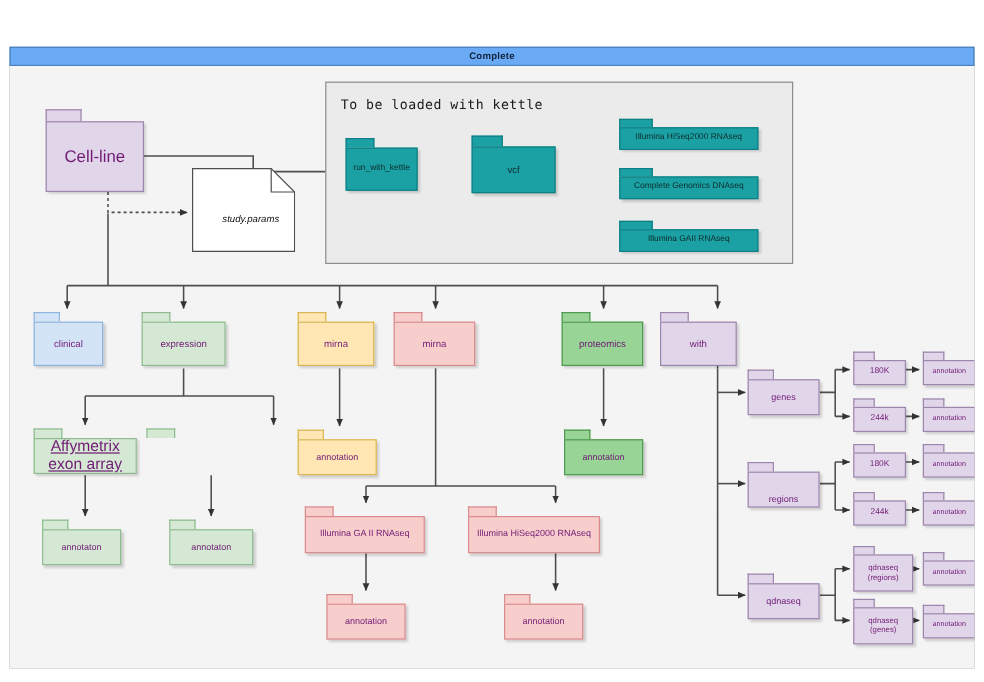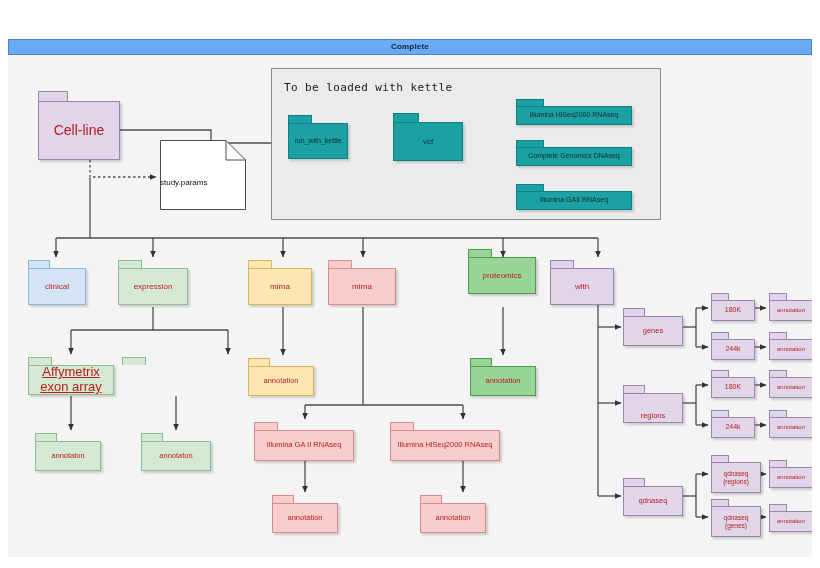--- a/index.html
+++ b/index.html
@@ -82,34 +82,35 @@
     display: flex;
     align-items: center;
     justify-content: center;
     text-align: center;
     box-shadow: 2px 2px 2px rgba(0,0,0,.16);
   }
   .folder .lbl {
     display: block;
     line-height: 1.15;
     padding: 0 2px;
-    color: #b91c1c;
+    color: #701a75;
     white-space: pre-line;
   }
   
   .note {
     position: absolute;
     box-sizing: border-box;
   }
   .note .note-lbl {
     position: absolute;
-    left: 0; right: 0;
-    text-align: left;
+    left: 12px; right: 0;
+    text-align: center;
     font-size: 8px;
     color: #101010;
+    font-style: italic;
   }
   
   .svg-layer {
     position: absolute;
     left: 0; top: 0;
     width: 804px; height: 502px;
     pointer-events: none;
   }
 </style>
 </head>
@@ -281,21 +282,21 @@
       </div>
     </div>
 
     <div class="folder" style="left:320px; top:205px; width:68px; height:45px;">
       <div class="tab" style="width:24px; height:8px; background:#f8cecc; border-color:#d98c8c;"></div>
       <div class="body" style="top:8px; width:68px; height:37px; background:#f8cecc; border-color:#d98c8c;">
         <span class="lbl" style="font-size:8px;">mirna</span>
       </div>
     </div>
 
-    <div class="folder" style="left:460px; top:194px; width:68px; height:45px;">
+    <div class="folder" style="left:460px; top:205px; width:68px; height:45px;">
       <div class="tab" style="width:24px; height:8px; background:#97d496; border-color:#4f9a4e;"></div>
       <div class="body" style="top:8px; width:68px; height:37px; background:#97d496; border-color:#4f9a4e;">
         <span class="lbl" style="font-size:8px;">proteomics</span>
       </div>
     </div>
 
     <div class="folder" style="left:542px; top:205px; width:64px; height:45px;">
       <div class="tab" style="width:24px; height:8px; background:#e1d5ea; border-color:#9d86ab;"></div>
       <div class="body" style="top:8px; width:64px; height:37px; background:#e1d5ea; border-color:#9d86ab;">
         <span class="lbl" style="font-size:8px;">with</span>

